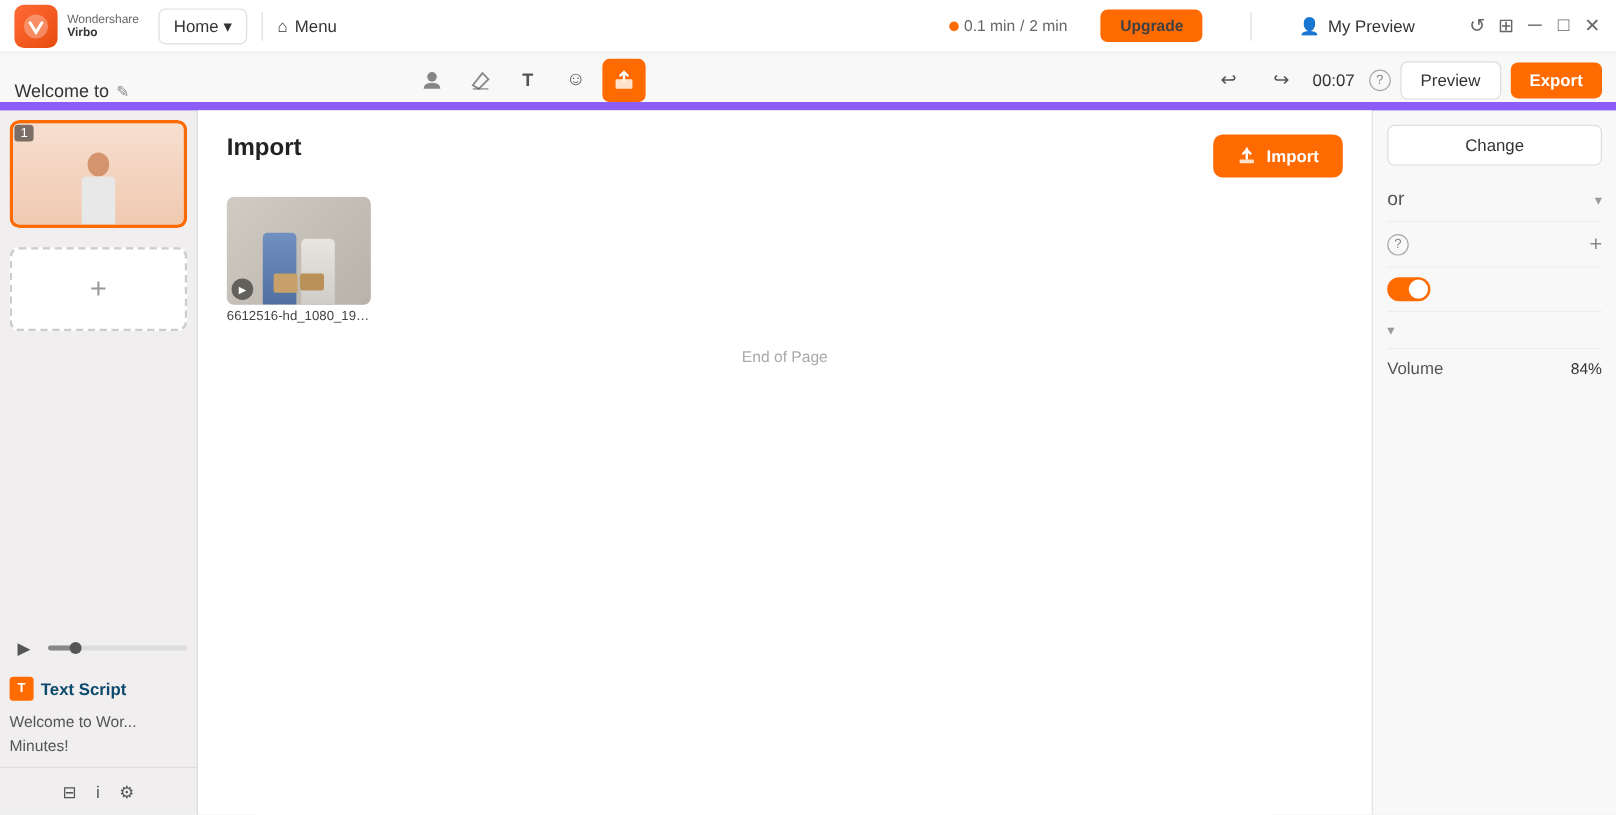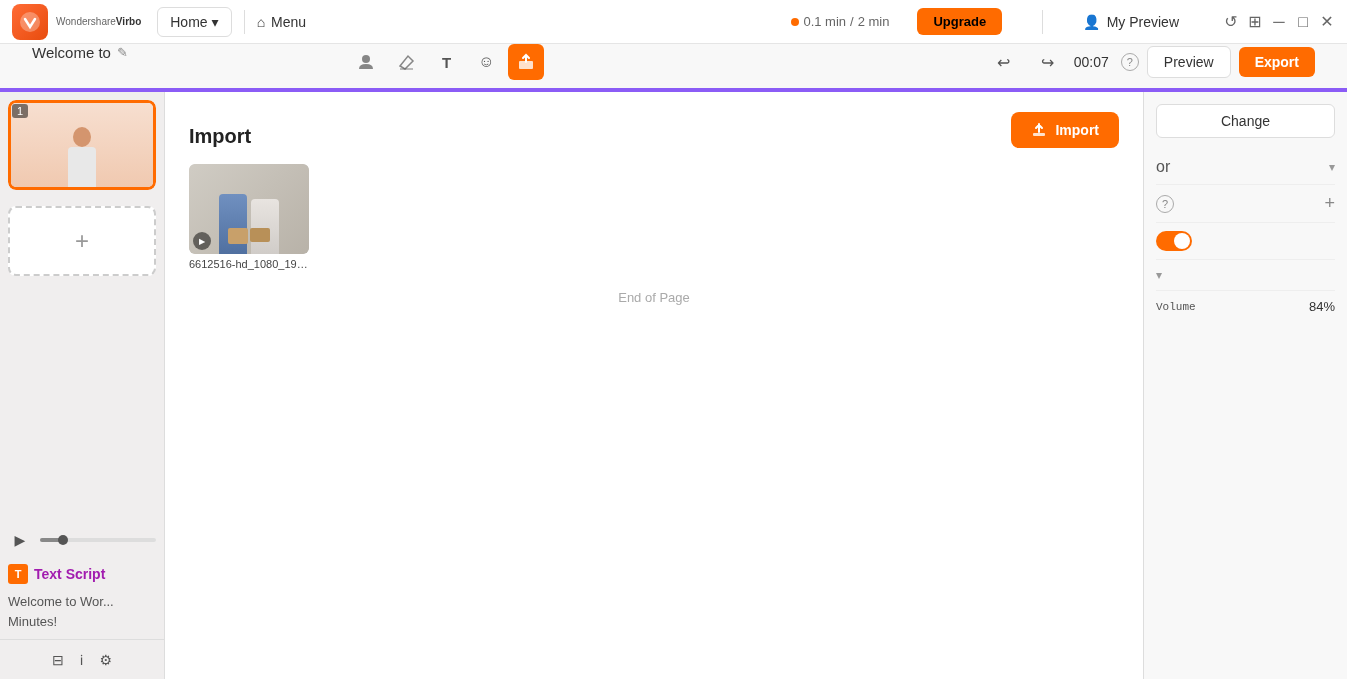--- a/index.html
+++ b/index.html
@@ -5,36 +5,36 @@
     * { margin: 0; padding: 0; box-sizing: border-box; }
     body { font-family: -apple-system, BlinkMacSystemFont, 'Segoe UI', sans-serif; background: #f0f0f0; width: 1347px; height: 679px; overflow: hidden; position: relative; }
 
     
     .title-bar {
       display: flex; align-items: center; background: #fff; height: 44px;
       padding: 0 12px; border-bottom: 1px solid #e5e5e5; position: relative; z-index: 10;
     }
     .logo-area { display: flex; align-items: center; gap: 8px; margin-right: 16px; }
     .logo-icon { width: 36px; height: 36px; border-radius: 8px; background: linear-gradient(135deg, #ff6b35, #e84c0e); display: flex; align-items: center; justify-content: center; color: white; font-weight: bold; font-size: 11px; }
-    .logo-text { display: flex; flex-direction: row; line-height: 1.1; }
+    .logo-text { display: flex; flex-direction: column; line-height: 1.1; }
     .logo-brand { font-size: 10px; color: #666; }
     .logo-product { font-size: 10px; font-weight: 700; color: #333; }
     .menu-btn { display: flex; align-items: center; gap: 4px; padding: 6px 12px; border: 1px solid #ddd; border-radius: 6px; cursor: pointer; font-size: 14px; color: #333; background: white; }
     .divider-v { width: 1px; height: 24px; background: #ddd; margin: 0 12px; }
     .home-btn { display: flex; align-items: center; gap: 6px; font-size: 14px; color: #333; cursor: pointer; background: none; border: none; }
     .title-bar-right { margin-left: auto; display: flex; align-items: center; gap: 28px; }
     .time-info { font-size: 13px; color: #666; display: flex; align-items: center; gap: 4px; }
     .time-dot { width: 8px; height: 8px; background: #ff6b00; border-radius: 50%; }
-    .upgrade-btn { background: #ff6b00; color: #000000; border: none; border-radius: 6px; padding: 6px 16px; font-size: 13px; font-weight: 600; cursor: pointer; }
+    .upgrade-btn { background: #ff6b00; color: #404040; border: none; border-radius: 6px; padding: 6px 16px; font-size: 13px; font-weight: 600; cursor: pointer; }
     .account-btn { display: flex; align-items: center; gap: 6px; font-size: 14px; color: #333; cursor: pointer; background: none; border: none; }
     .window-controls { display: flex; gap: 8px; margin-left: 16px; }
     .wc-btn { width: 16px; height: 16px; border: none; background: none; cursor: pointer; display: flex; align-items: center; justify-content: center; color: #666; font-size: 16px; }
 
     
-    .toolbar { display: flex; align-items: flex-start; background: #f8f8f8; height: 48px; padding: 0 32px; border-bottom: 4px solid #8b5cf6; position: relative; z-index: 10; }
+    .toolbar { display: flex; align-items: flex-end; background: #f8f8f8; height: 48px; padding: 0 12px; border-bottom: 7px solid #8b5cf6; position: relative; z-index: 10; }
     .app-title { font-size: 15px; font-weight: 500; color: #333; display: flex; align-items: center; gap: 6px; }
     .toolbar-tools { display: flex; align-items: center; gap: 4px; margin: 0 auto; }
     .tool-btn { width: 36px; height: 36px; border: none; background: none; cursor: pointer; display: flex; align-items: center; justify-content: center; border-radius: 6px; color: #555; font-size: 16px; }
     .tool-btn.active { background: #ff6b00; color: white; }
     .toolbar-right { display: flex; align-items: center; gap: 8px; margin-left: auto; }
     .time-display { display: flex; align-items: center; gap: 12px; font-size: 14px; color: #333; }
     .preview-btn { padding: 7px 16px; border: 1px solid #ddd; border-radius: 6px; background: white; font-size: 14px; cursor: pointer; color: #333; }
     .export-btn { padding: 7px 16px; border: none; border-radius: 6px; background: #ff6b00; color: white; font-size: 14px; font-weight: 600; cursor: pointer; }
 
     
@@ -49,29 +49,29 @@
     .play-bar { display: flex; align-items: center; gap: 8px; padding: 4px 0; }
     .play-btn { width: 24px; height: 24px; background: none; border: none; cursor: pointer; color: #555; font-size: 14px; display: flex; align-items: center; justify-content: center; }
     .progress-bar { flex: 1; height: 4px; background: #ddd; border-radius: 2px; position: relative; cursor: pointer; }
     .progress-fill { width: 20%; height: 100%; background: #888; border-radius: 2px; position: relative; }
     .progress-dot { width: 10px; height: 10px; background: #555; border-radius: 50%; position: absolute; right: -5px; top: -3px; }
 
     
     .text-script-panel { padding: 8px; }
     .text-script-header { display: flex; align-items: center; gap: 6px; margin-bottom: 8px; }
     .ts-icon { width: 20px; height: 20px; background: #ff6b00; border-radius: 3px; display: flex; align-items: center; justify-content: center; color: white; font-size: 11px; font-weight: bold; }
-    .ts-title { font-size: 14px; font-weight: 600; color: #a21caf; }
+    .ts-title { font-size: 14px; font-weight: 600; color: #0c4a6e; }
     .ts-content { font-size: 13px; color: #555; line-height: 1.5; }
 
     
     .center-area { flex: 1; position: relative; background: #e8e6e6; }
 
     
     .import-modal { position: absolute; top: 0; left: 0; right: 0; bottom: 0; background: white; border-radius: 0; display: flex; flex-direction: column; z-index: 20; }
-    .import-header { display: flex; align-items: flex-end; justify-content: space-between; padding: 20px 24px 16px; }
+    .import-header { display: flex; align-items: flex-start; justify-content: space-between; padding: 20px 24px 16px; }
     .import-title { font-size: 20px; font-weight: 700; color: #222; }
     .import-btn { display: flex; align-items: center; gap: 8px; background: #ff6b00; color: white; border: none; border-radius: 8px; padding: 10px 20px; font-size: 14px; font-weight: 600; cursor: pointer; }
     .import-body { flex: 1; padding: 0 24px 16px; overflow-y: auto; }
     .media-grid { display: flex; flex-wrap: wrap; gap: 16px; }
     .media-item { width: 120px; cursor: pointer; }
     .media-thumb { width: 120px; height: 90px; border-radius: 6px; overflow: hidden; background: #e0e0e0; position: relative; }
     .media-video-icon { position: absolute; bottom: 4px; left: 4px; width: 18px; height: 18px; background: rgba(0,0,0,0.5); border-radius: 50%; display: flex; align-items: center; justify-content: center; color: white; font-size: 8px; }
     .media-name { font-size: 11px; color: #444; margin-top: 4px; white-space: nowrap; overflow: hidden; text-overflow: ellipsis; }
     .end-of-page { text-align: center; color: #aaa; font-size: 13px; padding: 20px; }
 
@@ -79,21 +79,21 @@
     .right-panel { width: 204px; background: #f8f8f8; border-left: 1px solid #ddd; padding: 12px; flex-shrink: 0; }
     .change-btn { width: 100%; padding: 8px; background: white; border: 1px solid #ddd; border-radius: 6px; font-size: 14px; cursor: pointer; color: #333; margin-bottom: 12px; }
     .section-row { display: flex; align-items: center; justify-content: space-between; padding: 8px 0; border-bottom: 1px solid #eee; }
     .section-label { font-size: 16px; color: #555; }
     .chevron-down { color: #999; font-size: 12px; }
     .help-icon { width: 18px; height: 18px; border: 1px solid #aaa; border-radius: 50%; display: flex; align-items: center; justify-content: center; font-size: 11px; color: #888; }
     .add-icon { font-size: 18px; color: #888; cursor: pointer; }
     .toggle-switch { width: 36px; height: 20px; background: #ff6b00; border-radius: 10px; position: relative; cursor: pointer; }
     .toggle-knob { width: 16px; height: 16px; background: white; border-radius: 50%; position: absolute; top: 2px; right: 2px; }
     .volume-row { display: flex; align-items: center; justify-content: space-between; padding: 8px 0; }
-    .volume-label { font-size: 11px; color: #555; font-family: Liberation Mono, monospace; }
+    .volume-label { font-size: 14px; color: #555; }
     .volume-value { font-size: 13px; color: #333; }
 
     
     .avatar-scene { width: 100%; height: 100%; display: flex; align-items: flex-end; justify-content: center; background: linear-gradient(180deg, #f7dfd0 0%, #f0c9b0 100%); }
     .avatar-body { display: flex; flex-direction: column; align-items: center; }
     .avatar-head { width: 18px; height: 20px; background: #d4956e; border-radius: 50%; margin-bottom: 0; }
     .avatar-torso { width: 28px; height: 40px; background: #e8e8e8; border-radius: 4px 4px 0 0; }
 
     
     .two-women-thumb {

